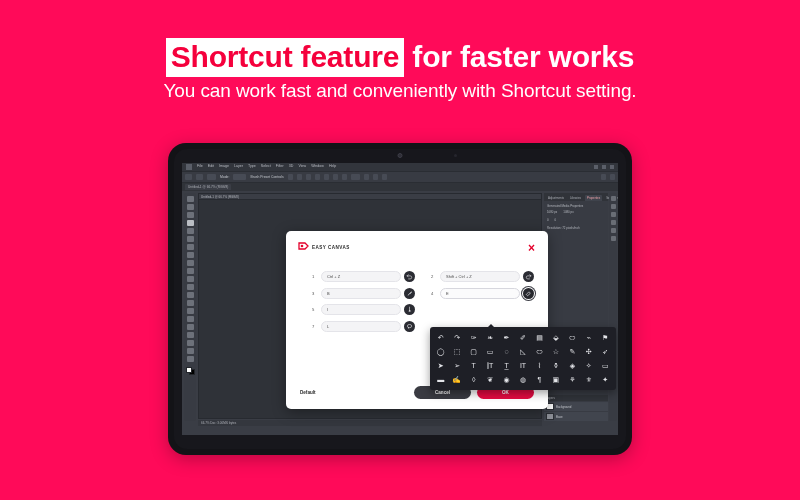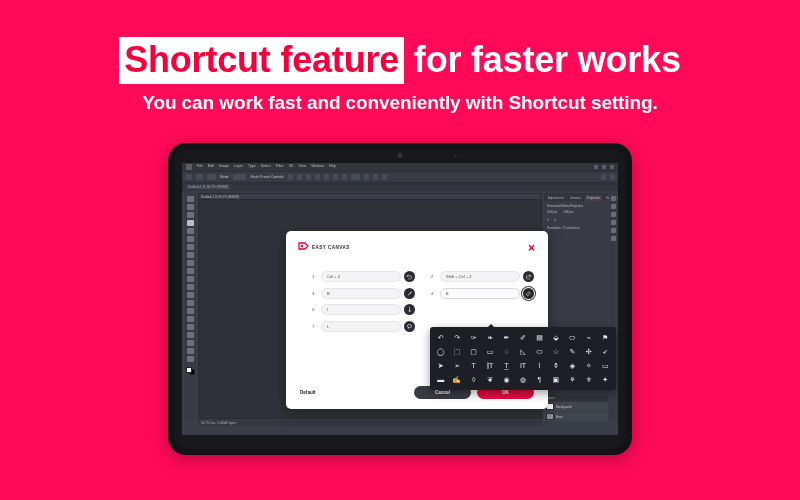--- a/index.html
+++ b/index.html
@@ -7,36 +7,36 @@
   body {
     background: #FF0A59;
     font-family: "Liberation Sans", sans-serif;
     position: relative;
   }
 
   
   .promo { position: absolute; left: 0; top: 0; width: 800px; text-align: center; }
   .headline {
     margin-top: 42px;
-    font-size: 36px;
+    font-size: 30px;
     font-weight: 700;
     color: #ffffff;
     letter-spacing: -0.2px;
     line-height: 1;
     white-space: nowrap;
   }
   .headline .hl {
     background: #ffffff;
     color: #F5003C;
     padding: 2px 5px 4px 5px;
   }
   .subhead {
-    margin-top: 15px;
+    margin-top: 9px;
     font-size: 19px;
-    font-weight: 700;
+    font-weight: 400;
     color: #ffffff;
     letter-spacing: -0.1px;
     line-height: 1;
     white-space: nowrap;
   }
 
   
   .tablet {
     position: absolute;
     left: 168px; top: 143px;

